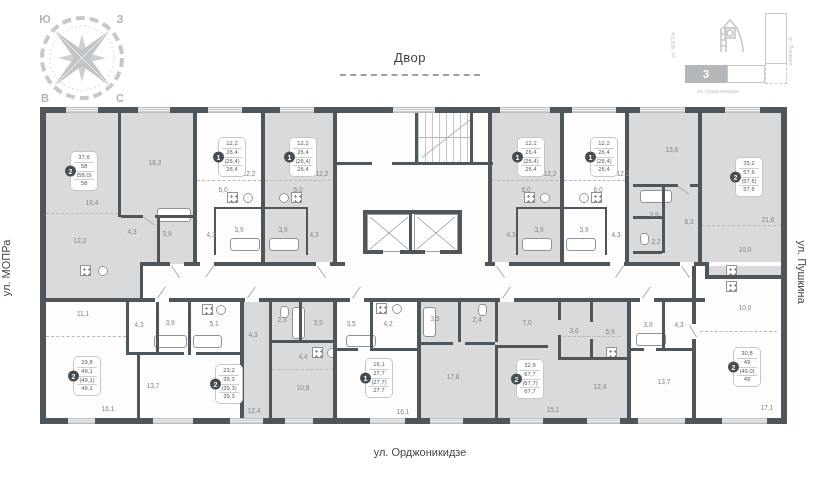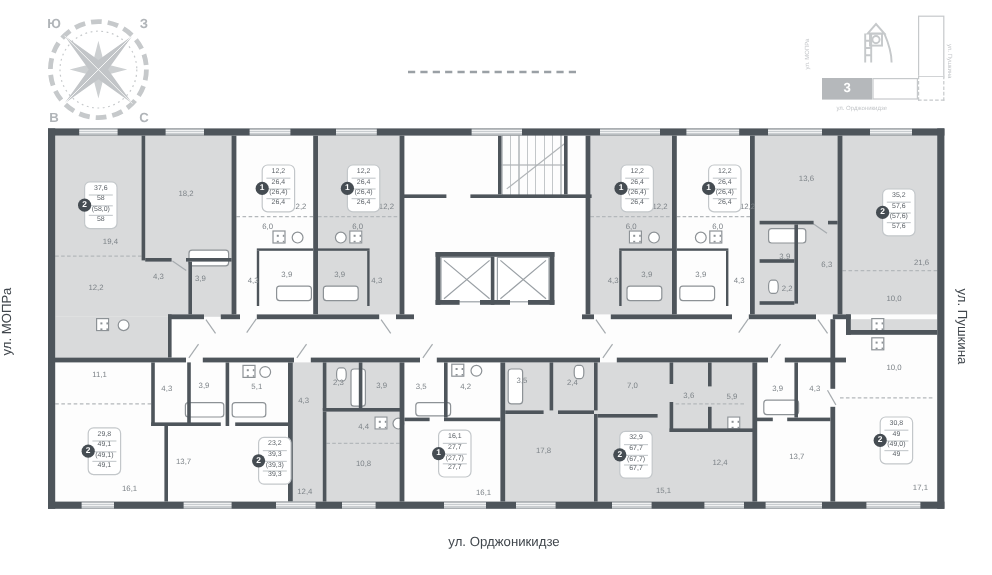--- a/index.html
+++ b/index.html
@@ -61,20 +61,21 @@
     <polygon points="78.3,23.7 58,52 78.3,80.3 50,60 21.7,80.3 42,52 21.7,23.7 50,44" fill="#c2c5c8"></polygon>
     <line x1="21.7" y1="23.7" x2="78.3" y2="80.3" stroke="#fff" stroke-width=".7"></line>
     <line x1="78.3" y1="23.7" x2="21.7" y2="80.3" stroke="#fff" stroke-width=".7"></line>
     <text x="13" y="17" font-size="11" font-weight="bold" fill="#b0b4b8" text-anchor="middle">Ю</text>
     <text x="88" y="17" font-size="11" font-weight="bold" fill="#b0b4b8" text-anchor="middle">З</text>
     <text x="13" y="96" font-size="11" font-weight="bold" fill="#b0b4b8" text-anchor="middle">В</text>
     <text x="88" y="96" font-size="11" font-weight="bold" fill="#b0b4b8" text-anchor="middle">С</text>
   </svg>
 
   <div class="dvor">
+    <div class="t">Двор</div>
     <div class="dash-line"></div>
   </div>
 
   <div class="street left">ул. МОПРа</div>
   <div class="street right">ул. Пушкина</div>
   <div class="street bottom">ул. Орджоникидзе</div>
 
   <div class="minimap">
     <svg style="position:absolute;left:40px;top:8px" width="36" height="40" viewBox="0 0 36 40">
       <g fill="none" stroke="#c6c9cb" stroke-width="1.6">

